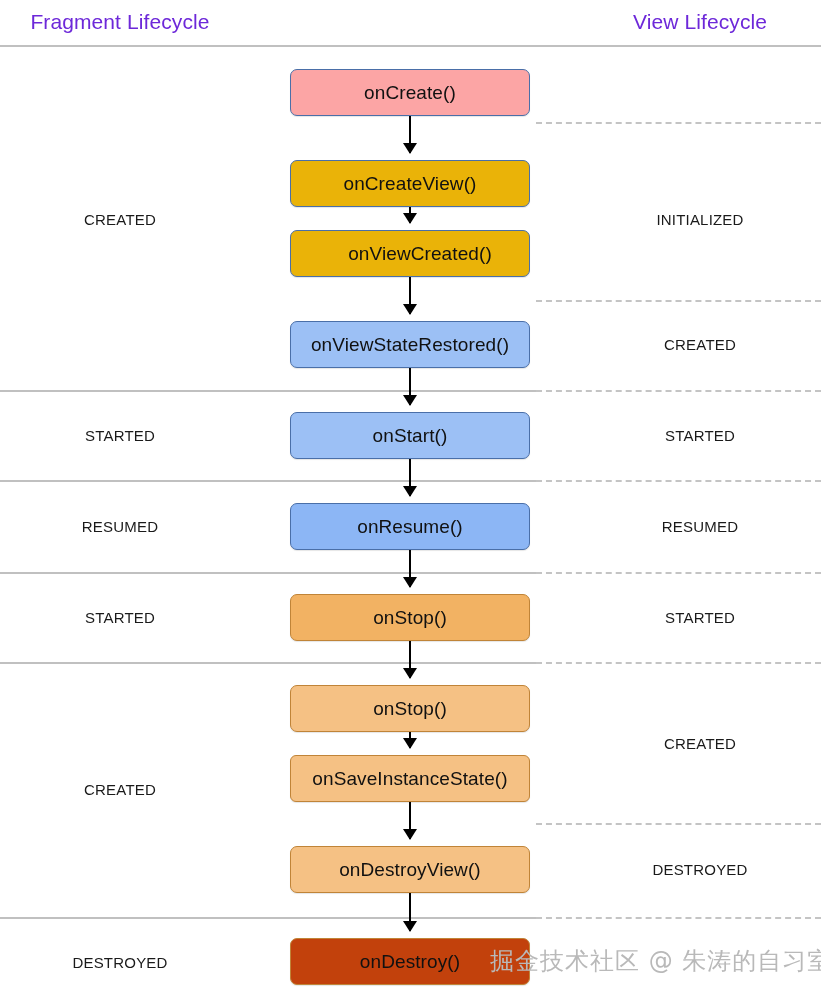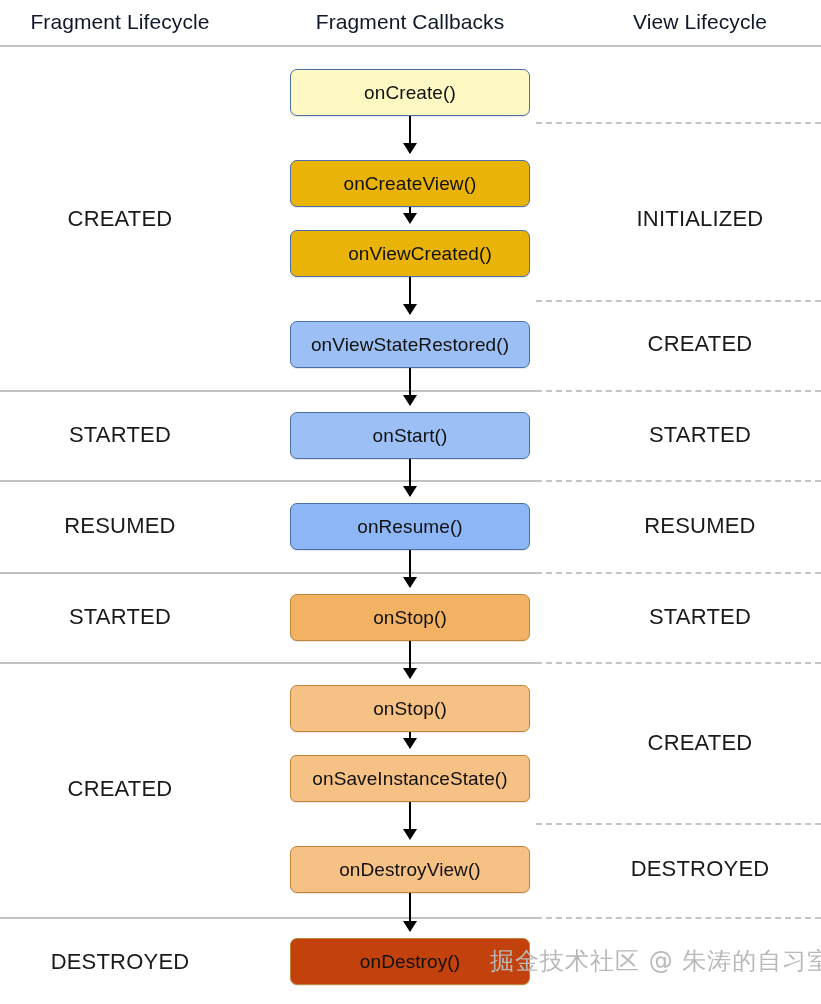--- a/index.html
+++ b/index.html
@@ -17,21 +17,21 @@
     height: 1004px;
     overflow: hidden;
     background: #ffffff;
   }
 
   
   .col-header {
     position: absolute;
     top: 10px;
     font-size: 21px;
-    color: #0f172a;
+    color: #6d28d9;
     text-align: center;
     white-space: nowrap;
     letter-spacing: 0.1px;
   }
   #hdr-fragment-lifecycle { left: 0px;   width: 240px; }
   #hdr-fragment-callbacks { left: 290px; width: 240px; }
   #hdr-view-lifecycle     { left: 580px; width: 240px; }
 
   
   .sep-solid {
@@ -52,21 +52,21 @@
     position: absolute;
     left: 0;
     right: 0;
     height: 0;
     border-top: 2px solid #c0c0c0;
   }
 
   
   .state-label {
     position: absolute;
-    font-size: 22px;
+    font-size: 15px;
     color: #1a1a1a;
     text-align: center;
     white-space: nowrap;
     letter-spacing: 0.2px;
     transform: translateY(-50%);
   }
   .state-left  { left: 0px;   width: 240px; }
   .state-right { left: 580px; width: 240px; }
 
   
@@ -80,21 +80,21 @@
     border: 1.3px solid #4a6fa8;
     display: flex;
     align-items: center;
     justify-content: center;
     font-size: 19px;
     color: #111111;
     letter-spacing: 0.1px;
     white-space: nowrap;
     box-shadow: 0 1px 1px rgba(0,0,0,0.10);
   }
-  .cb-blue-1 { background: #fef9c3; }
+  .cb-blue-1 { background: #fca5a5; }
   .cb-blue-2 { background: #eab308; }
   .cb-blue-3 { background: #9cc0f5; }
   .cb-blue-4 { background: #8cb6f5; }
   .cb-orange-1 { background: #f2b263; border-color: #c08438; }
   .cb-orange-2 { background: #f5c184; border-color: #c08438; }
   .cb-orange-3 { background: #c2410c; border-color: #c08438; }
 
   
   .arrow {
     position: absolute;
@@ -126,21 +126,20 @@
     letter-spacing: 1px;
     pointer-events: none;
   }
 </style>
 </head>
 <body>
 
 <div id="diagram">
 
   <div id="hdr-fragment-lifecycle" class="col-header">Fragment Lifecycle</div>
-  <div id="hdr-fragment-callbacks" class="col-header">Fragment Callbacks</div>
   <div id="hdr-view-lifecycle" class="col-header">View Lifecycle</div>
 
   <div class="sep-header" id="sep-header" style="top: 45px;"></div>
 
   <div id="layers">
       <div class="sep-solid" style="top: 390px;"></div>
       <div class="sep-solid" style="top: 480px;"></div>
       <div class="sep-solid" style="top: 572px;"></div>
       <div class="sep-solid" style="top: 662px;"></div>
       <div class="sep-solid" style="top: 917px;"></div>

